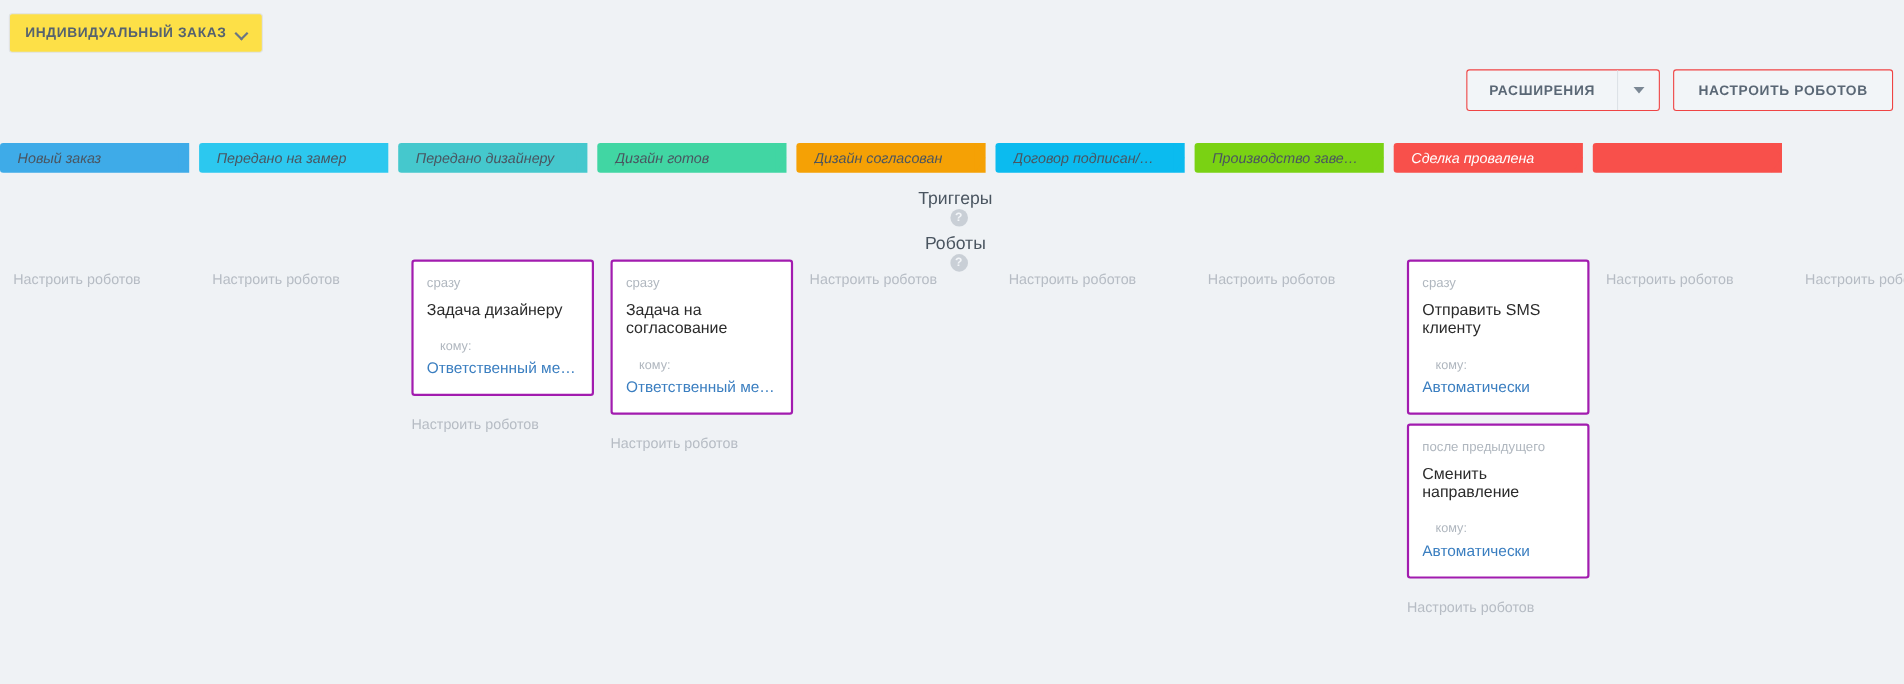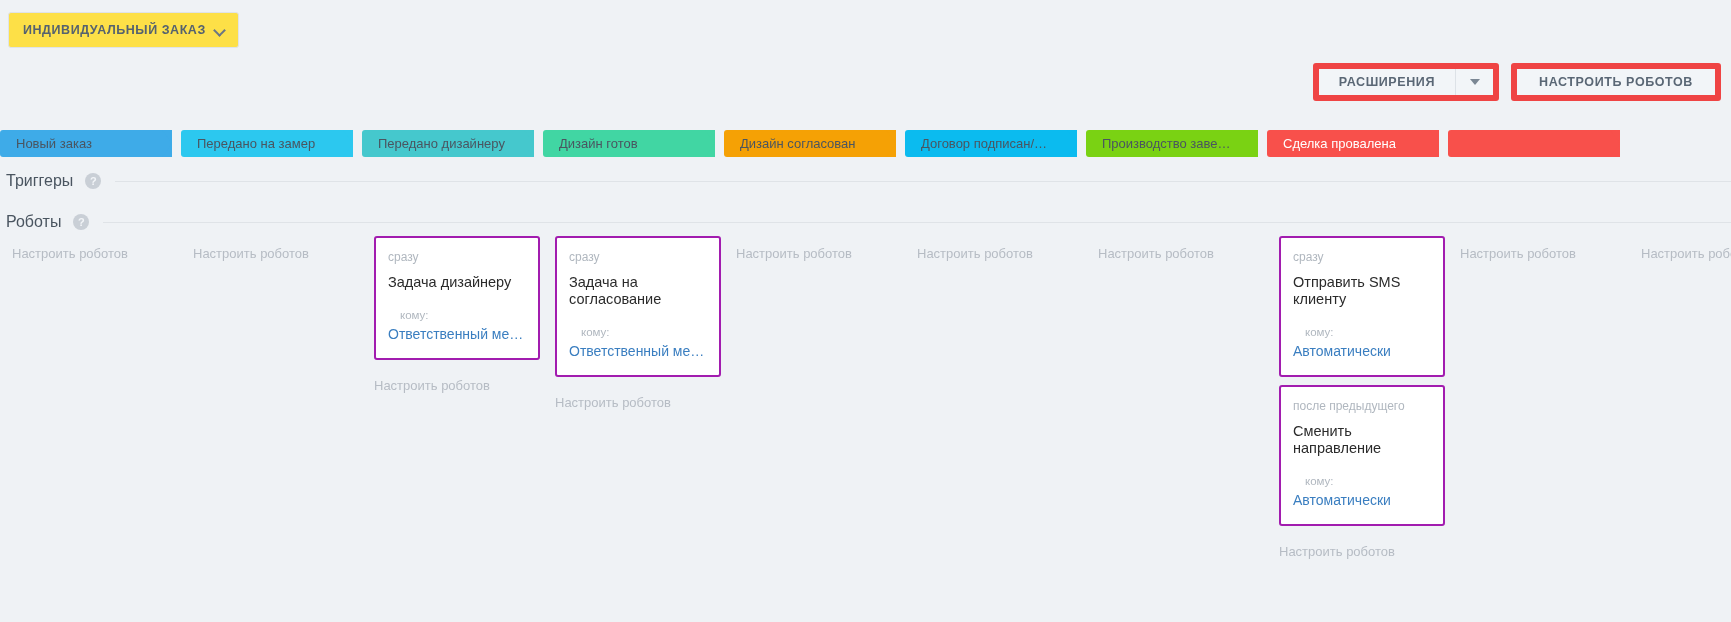--- a/index.html
+++ b/index.html
@@ -30,21 +30,21 @@
     border-right: 2px solid #6a7684; border-bottom: 2px solid #6a7684;
     transform: rotate(45deg);
   }
 
   .top-actions {
     position: absolute; right: 10px; top: 63px;
     display: flex; align-items: center; gap: 12px;
   }
   .btn {
     height: 38px; display: flex; align-items: center;
-    background: #f2f5f8; border: 6px solid #ef4444; border-radius: 3px;
+    background: #f2f5f8; border: 1px solid #ef4444; border-radius: 3px;
     color: #5a6775; font-size: 12.5px; font-weight: bold;
     letter-spacing: .6px; text-transform: uppercase;
     cursor: pointer; white-space: nowrap;
   }
   .btn-split { padding: 0; }
   .btn-split .lbl { padding: 0 20px; }
   .btn-split .caret {
     width: 38px; height: 100%;
     border-left: 1px solid #dde2e7;
     display: flex; align-items: center; justify-content: center;
@@ -68,32 +68,32 @@
     display: flex; align-items: center;
     margin-right: 9px;
     color: #4a5560; font-size: 13px;
     padding-left: 16px; padding-right: 22px;
     border-radius: 3px 0 0 3px;
     cursor: pointer; flex: none;
     overflow: hidden;
   }
   .stage .stage-label {
     overflow: hidden; text-overflow: ellipsis; white-space: nowrap;
-    display: block; width: 100%;
+    display: block; width: 100%; font-style: italic;
   }
   .stage::after {
     content: ""; position: absolute; right: -10px; top: 0;
     width: 20px; height: 27px;
     background: inherit;
     clip-path: polygon(0 0, 50% 50%, 0 100%, 0 0);
   }
   .stage.light-text { color: #ffffff; justify-content: center; }
 
   
-  .section { position: absolute; left: 0; width: 1731px; display: flex; align-items: center; }
+  .section { position: absolute; left: 0; width: 1731px; display: flex; align-items: center; flex-direction: column; }
   .section .title { font-size: 16px; color: #4a5560; padding-left: 6px; }
   .help {
     width: 16px; height: 16px; border-radius: 50%;
     background: #c9cfd6; color: #f2f5f8;
     font-size: 11px; font-weight: bold;
     display: flex; align-items: center; justify-content: center;
     margin-left: 12px; cursor: pointer; flex: none;
   }
   .rule { flex: 1; height: 1px; background: #dfe3e7; margin-left: 14px; }
 

